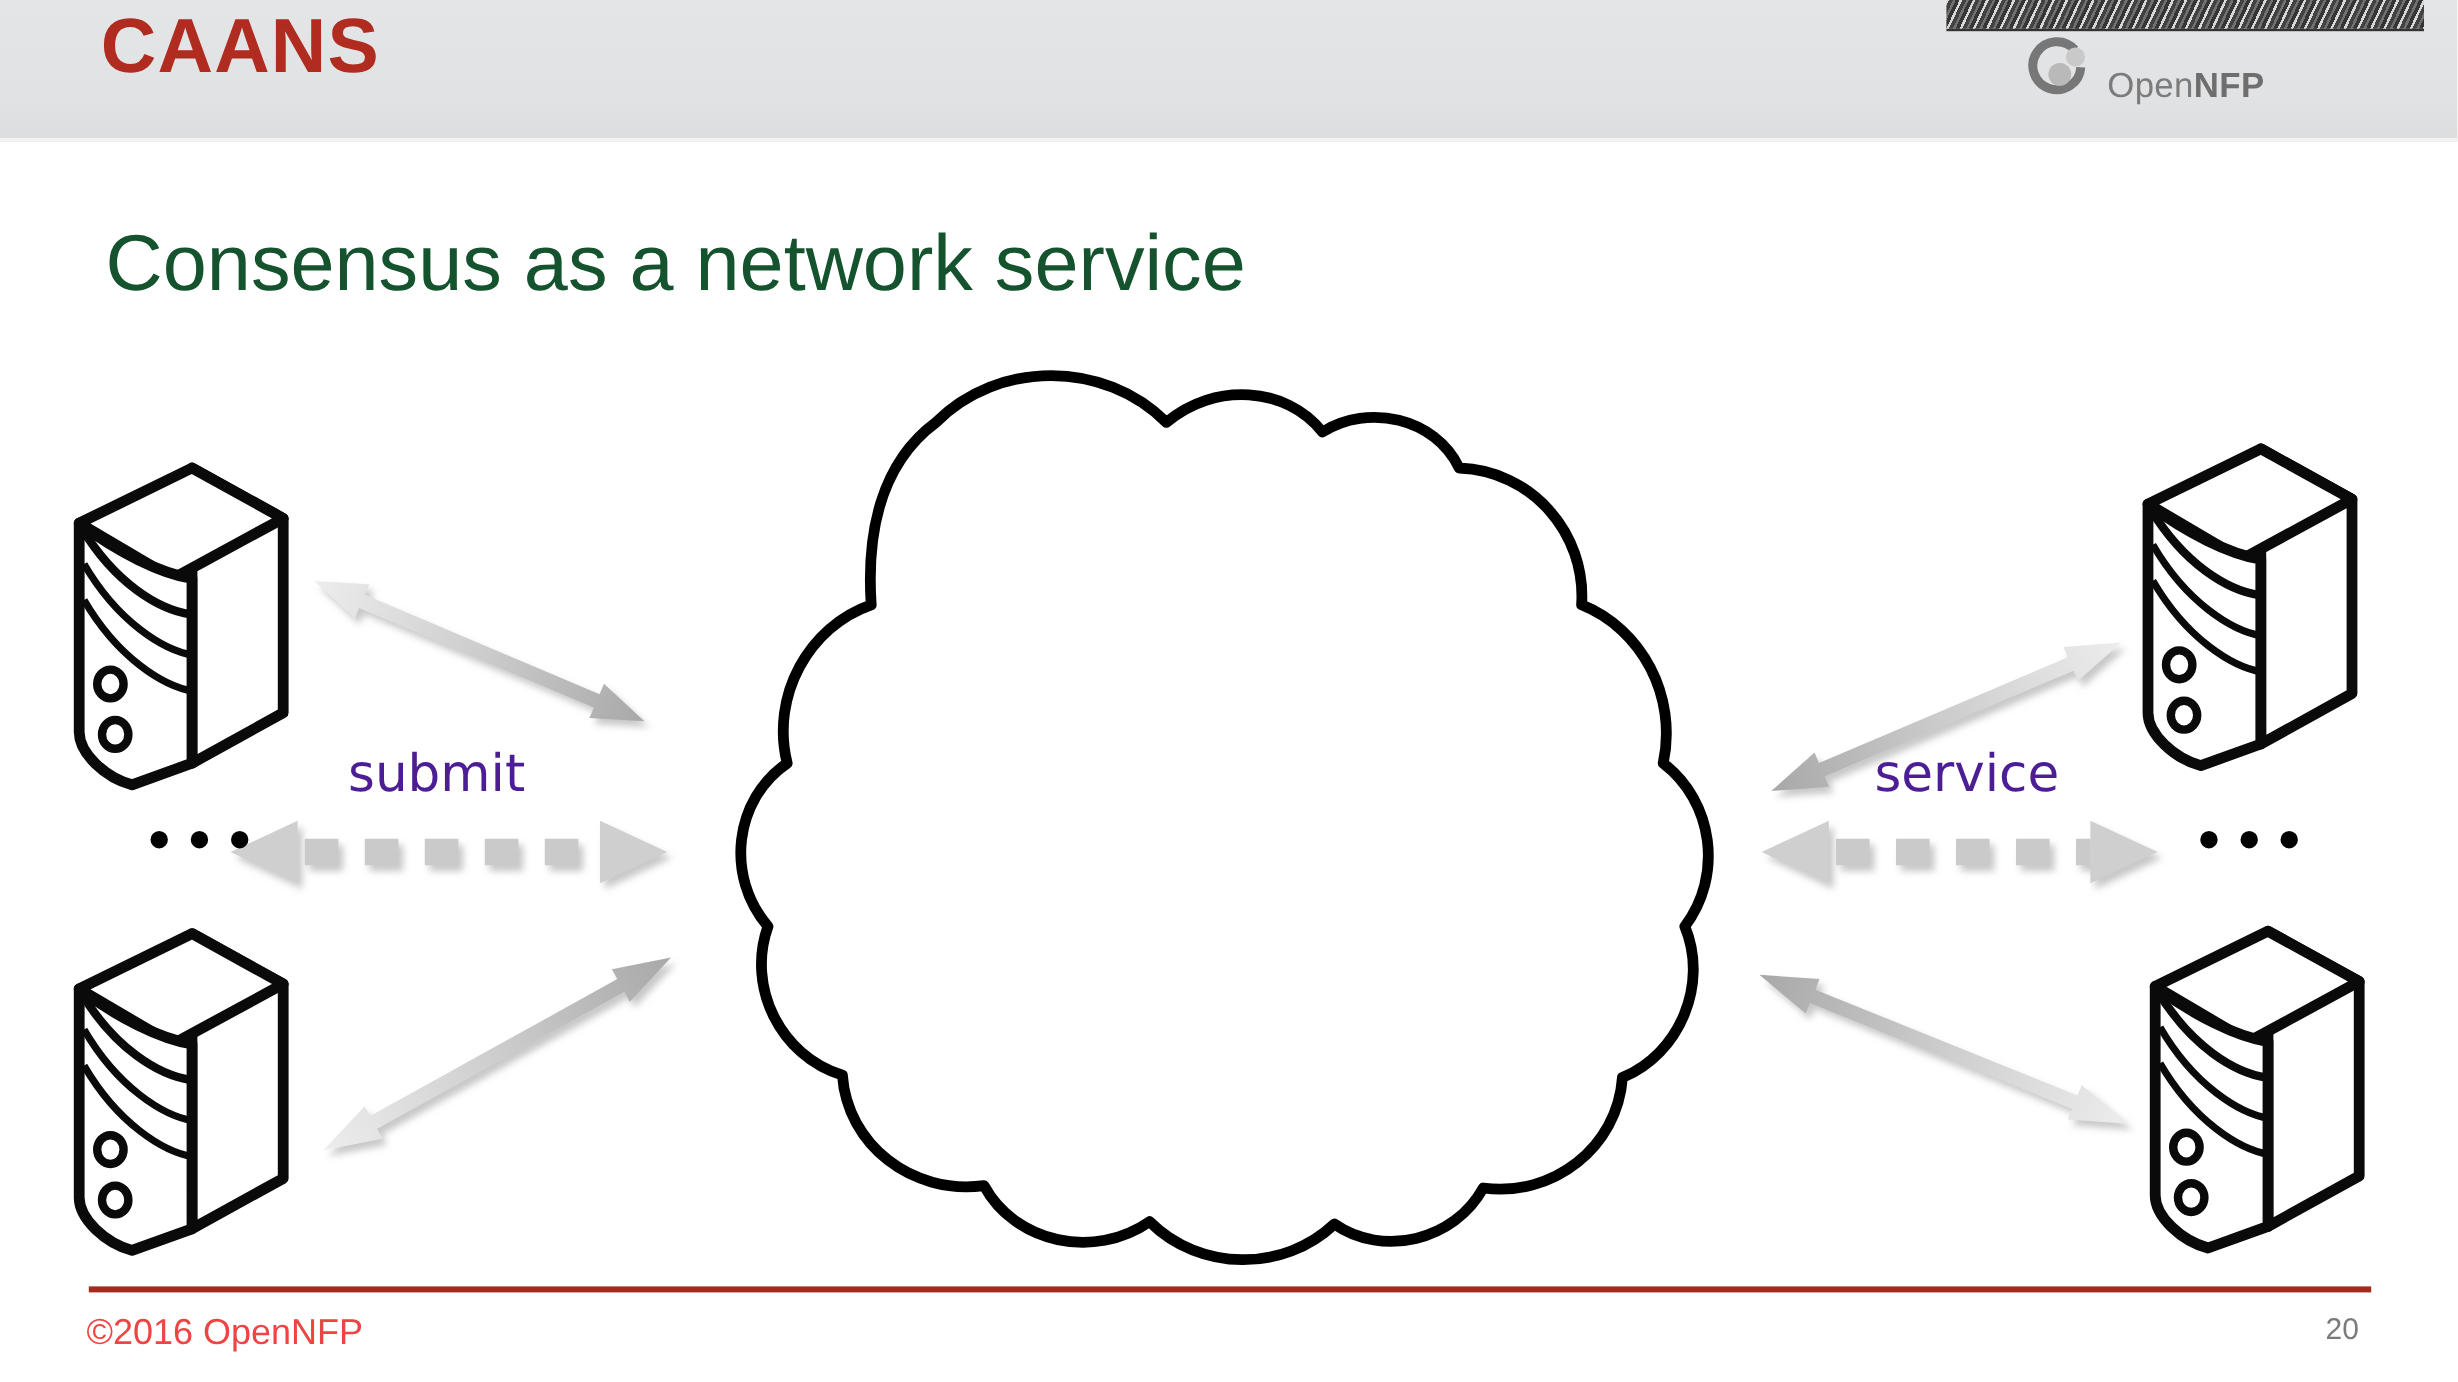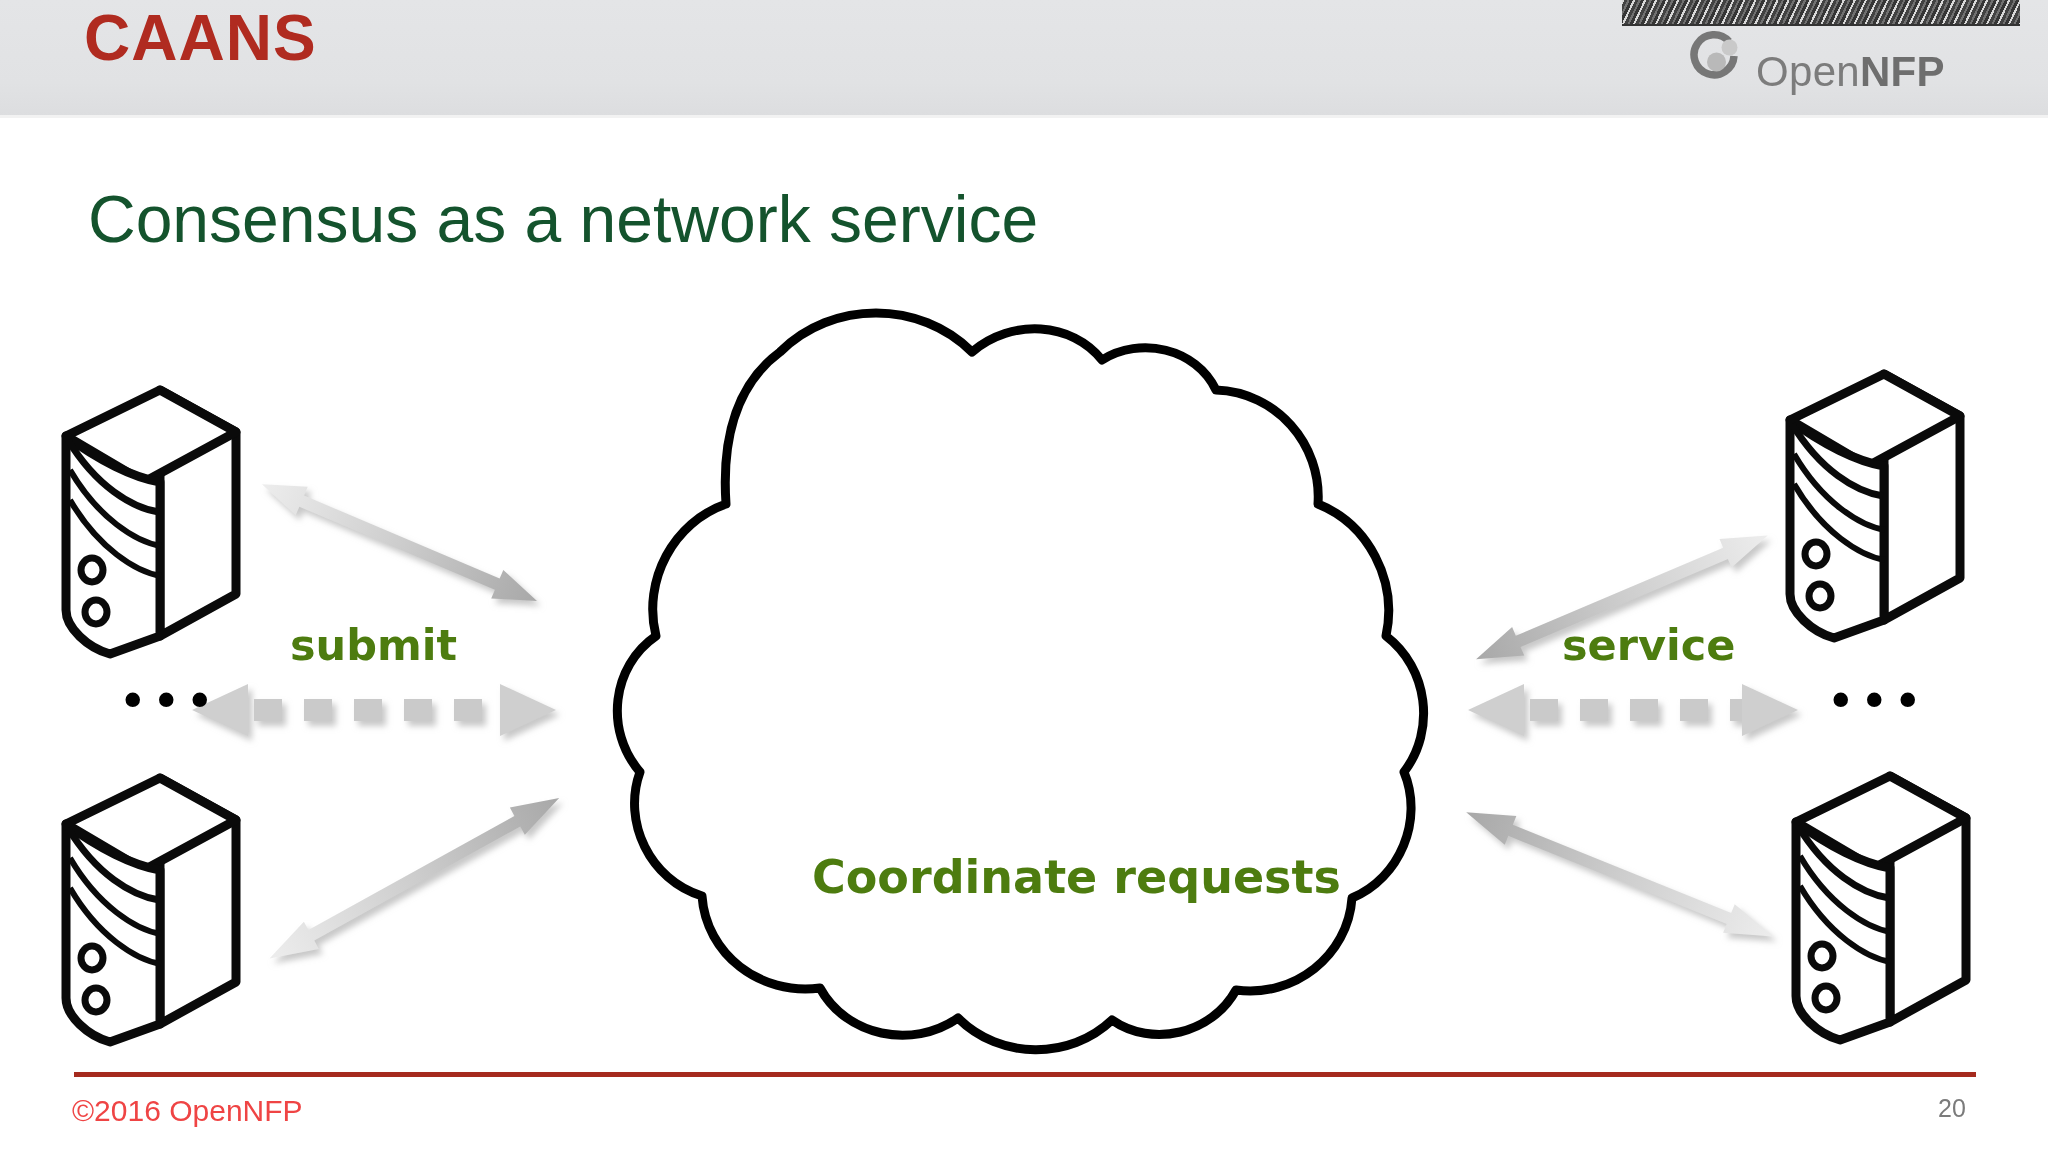--- a/index.html
+++ b/index.html
@@ -40,40 +40,40 @@
     opacity:.95;
   }
 
   
   .logo{
     position:absolute;left:1688px;top:28px;height:56px;
     display:flex;align-items:center;gap:14px;
   }
   .logo-mark{width:54px;height:54px;position:relative;}
   .logo-text{
-    font-size:42px;line-height:1;color:#7c7c7c;white-space:nowrap;
+    font-size:29px;line-height:1;color:#7c7c7c;white-space:nowrap;
     letter-spacing:.3px;
     margin-top:32px;
   }
   .logo-text .b{font-weight:700;color:#6e6e6e;}
 
   
   .heading{
     position:absolute;left:88px;top:182px;
     font-size:66px;line-height:1.15;color:#14532d;
     font-weight:400;white-space:nowrap;
   }
 
   
   .diagram{position:absolute;left:0;top:0;width:2048px;height:1152px;}
   .diagram svg{position:absolute;left:0;top:0;}
 
   
   .dlabel{
-    position:absolute;color:#4d7c0f;font-weight:700;
+    position:absolute;color:#4c1d95;font-weight:400;
     font-family:"DejaVu Sans","Liberation Sans",sans-serif;
     white-space:nowrap;
   }
   .lbl-submit{left:290px;top:620px;font-size:43px;}
   .lbl-deliver{left:1562px;top:620px;font-size:43px;}
   .lbl-coordinate{left:812px;top:850px;font-size:46px;}
   .ellipsis{
     position:absolute;color:#000;font-size:50px;line-height:.6;
     letter-spacing:4px;font-family:"DejaVu Sans",sans-serif;
   }
@@ -234,21 +234,20 @@
         <path d="M1468 710 L1524 684 L1524 736 Z" fill="#cfcfcf"></path>
         <line x1="1530" y1="710" x2="1742" y2="710" stroke="#cacaca" stroke-width="22" stroke-dasharray="28 22" stroke-linecap="butt"></line>
         <path d="M1798 710 L1742 684 L1742 736 Z" fill="#cfcfcf"></path>
       </g>
     </svg>
 
     <div class="dlabel lbl-submit">submit</div>
 
     <div class="dlabel lbl-deliver">service</div>
 
-    <div class="dlabel lbl-coordinate">Coordinate requests</div>
 
     <div class="ellipsis ell-left">•••</div>
 
     <div class="ellipsis ell-right">•••</div>
   </div>
 
   <div class="footer-rule"></div>
 
   <div class="copyright">©2016 OpenNFP</div>
 

